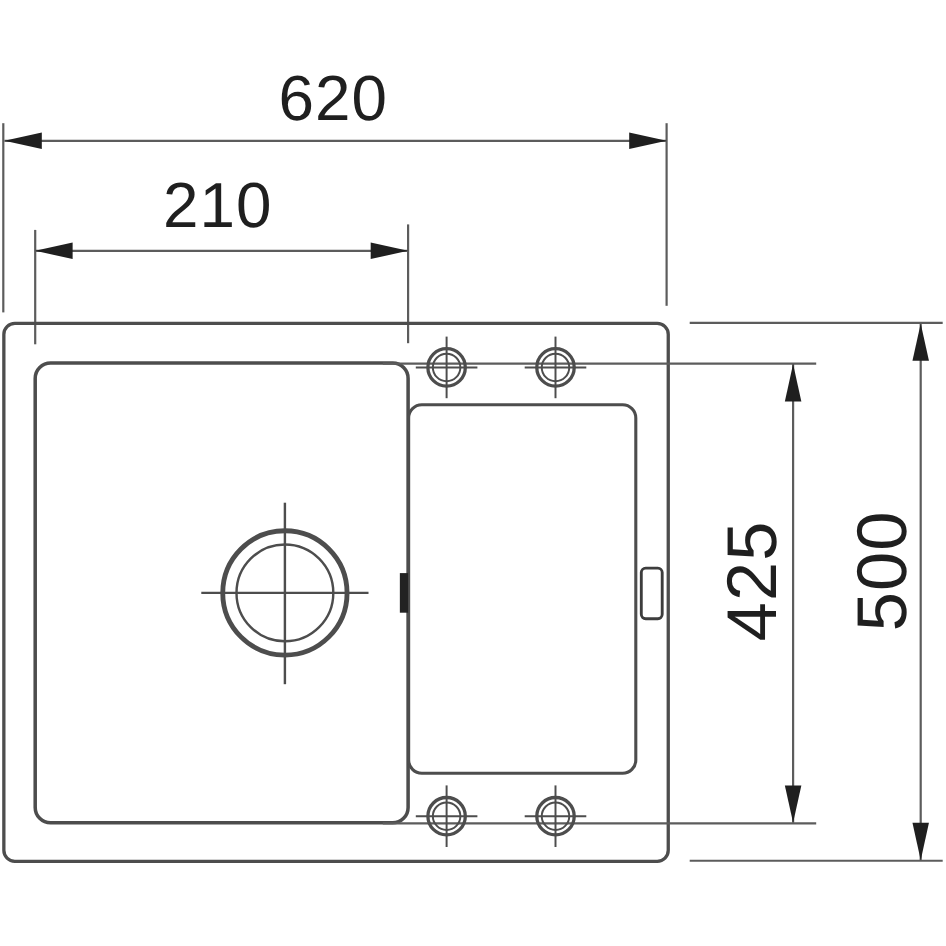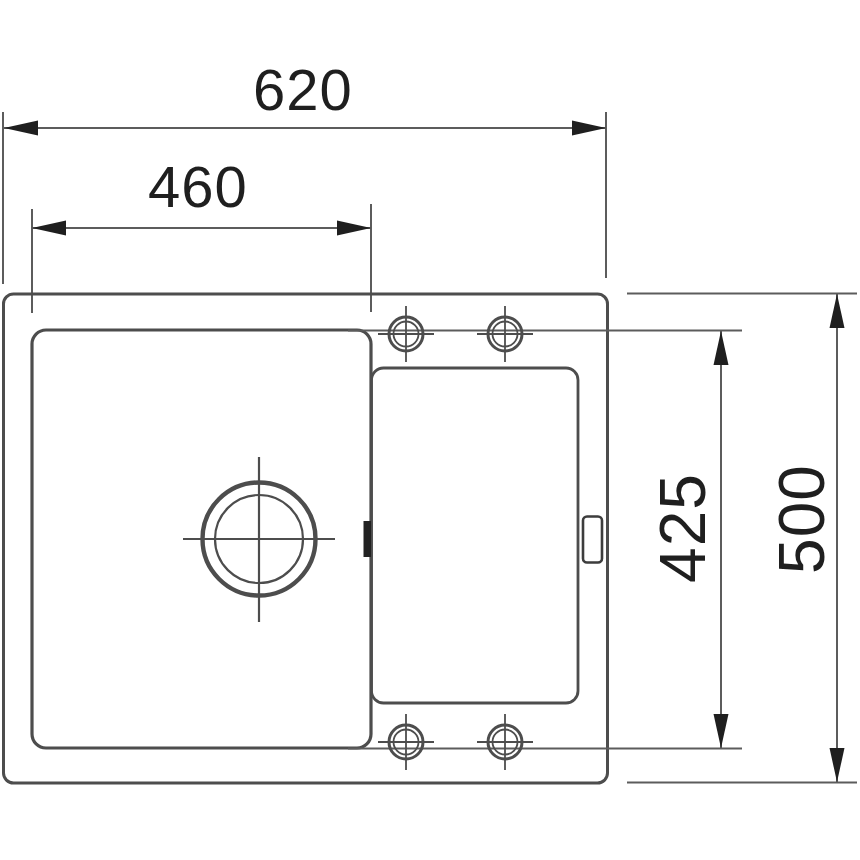--- a/index.html
+++ b/index.html
@@ -125,18 +125,18 @@
       <line class="dimln" x1="627" y1="293.5" x2="857" y2="293.5"></line>
       <line class="dimln" x1="627" y1="782.5" x2="857" y2="782.5"></line>
       <line class="dimln" x1="837" y1="294" x2="837" y2="782"></line>
       <polygon class="arrow" points="837,294 829.5,328 844.5,328"></polygon>
       <polygon class="arrow" points="837,782 829.5,748 844.5,748"></polygon>
     </g>
   </svg>
 
   <div class="dim-label" style="left:303px;top:90px;">620</div>
 
-  <div class="dim-label" style="left:198px;top:187px;">460</div>
+  <div class="dim-label" style="left:198px;top:187px;">210</div>
 
   <div class="dim-label vertical" style="left:683px;top:528px;">425</div>
 
   <div class="dim-label vertical" style="left:802px;top:519px;">500</div>
 </div>
 
 </body></html>

